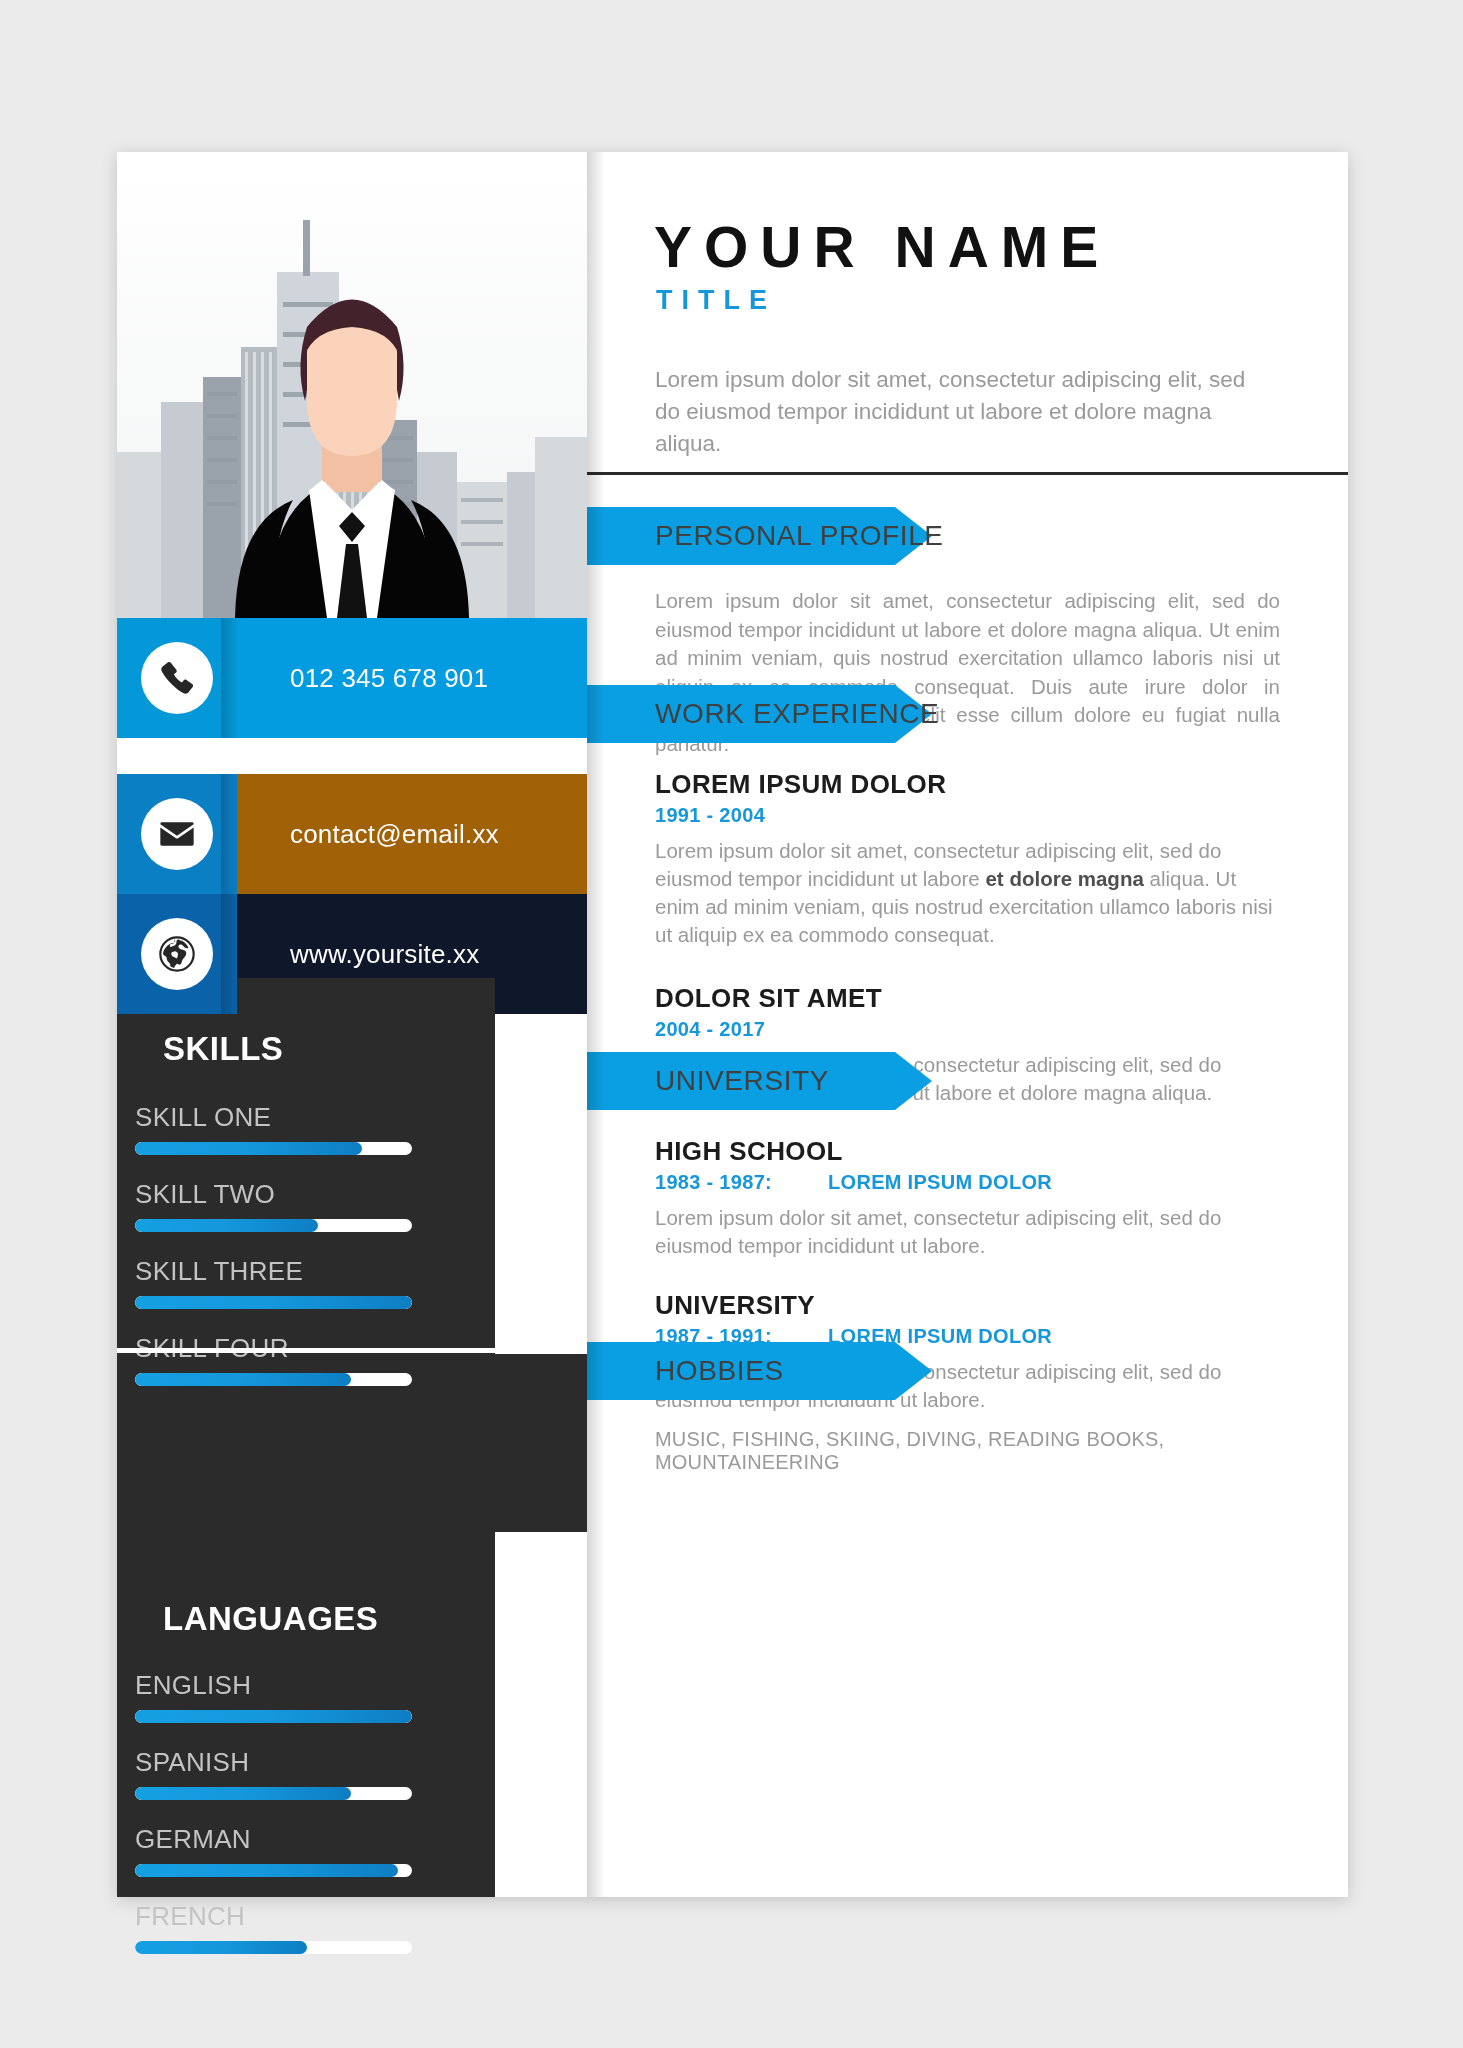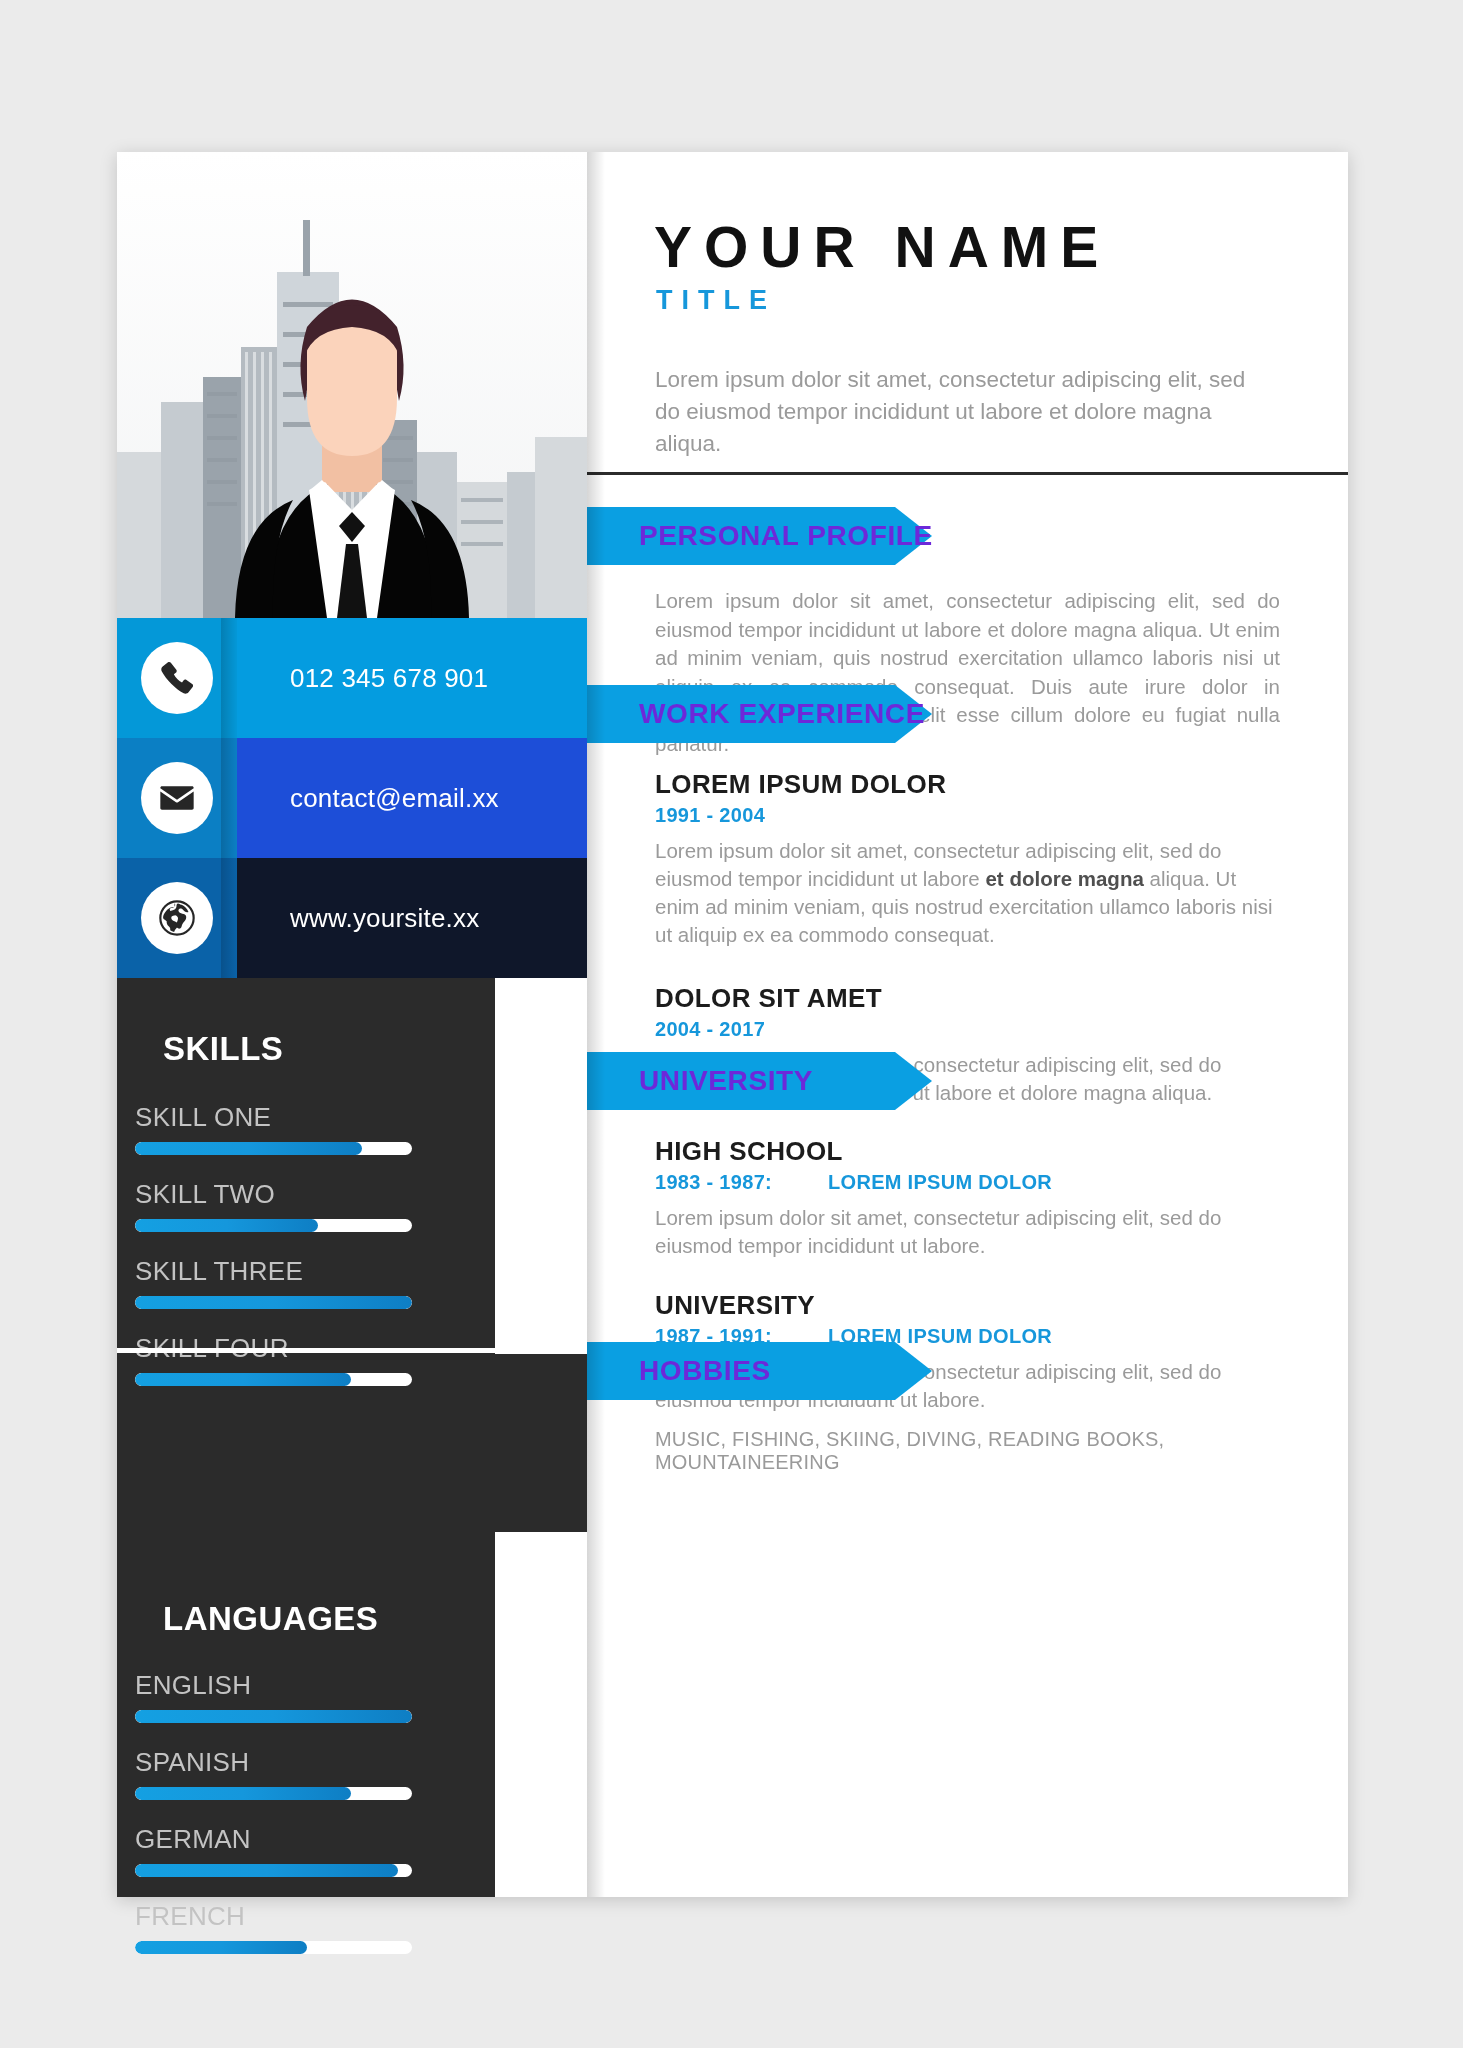--- a/index.html
+++ b/index.html
@@ -63,21 +63,21 @@
     flex:1; height:100%;
     display:flex; align-items:center;
     padding-left:53px;
     color:#ffffff;
     font-size:26px;
     letter-spacing:0.2px;
     font-weight:400;
   }
   .row-phone   { background:#049ce0; }
   .row-phone .icon-cell { background:#0498d8; }
-  .row-email   { background:#1d4ed8; }
+  .row-email   { background:#a16207;margin-top:36px; }
   .row-email .icon-cell { background:#0b7fc4; }
   .row-web     { background:#0f172a; }
   .row-web .icon-cell { background:#0a62a8; }
 
   
   .dark-panel {
     position:absolute; left:0;
     width:378px;
     background:#2b2b2b;
   }
@@ -171,24 +171,24 @@
     margin-left:0;
     display:flex; align-items:center;
   }
   .ribbon .ribbon-bg {
     position:absolute; left:0; top:0; height:100%; width:345px;
     background:#0a9fe2;
     clip-path:polygon(0 0, 308px 0, 345px 50%, 308px 100%, 0 100%);
   }
   .ribbon span {
     position:relative; z-index:2;
-    color:#6d28d9; font-weight:bold;
+    color:#404040; font-weight:normal;
     font-size:28px;
     letter-spacing:0.6px;
-    margin-left:52px;
+    margin-left:68px;
   }
 
   .section { position:absolute; left:0; width:761px; }
   .sec-body { padding:0 68px 0 68px; }
 
   .entry-title {
     font-size:26px; font-weight:bold;
     color:#1c1c1c; letter-spacing:0.4px;
     margin-bottom:4px;
   }

